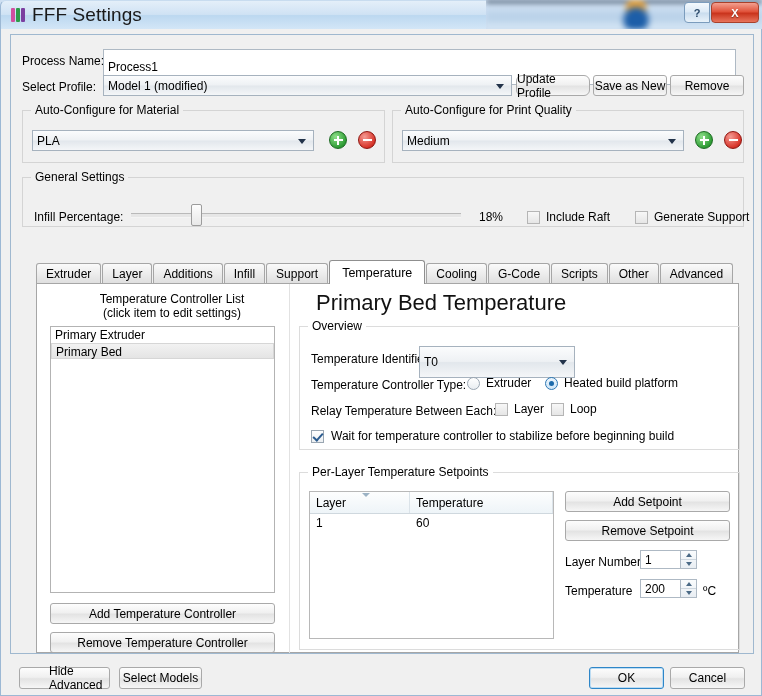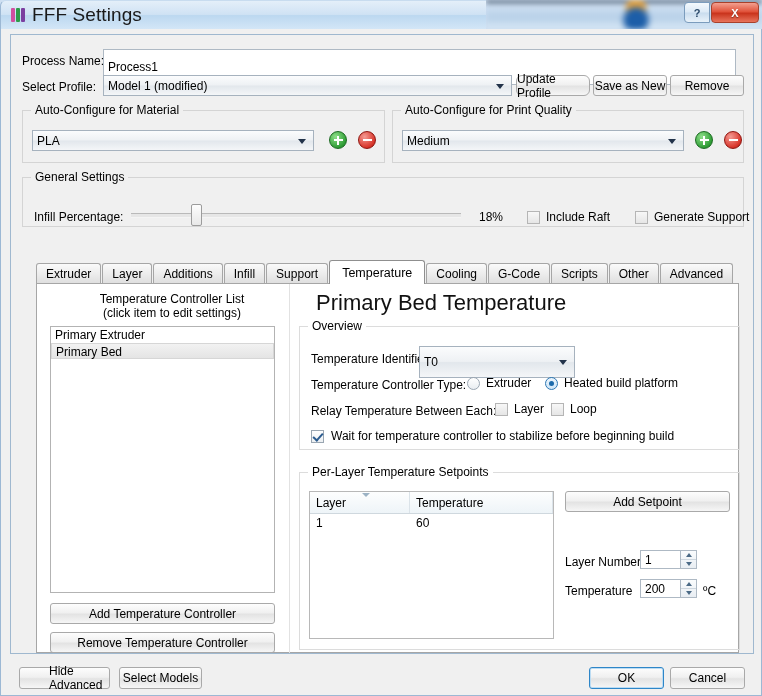--- a/index.html
+++ b/index.html
@@ -359,20 +359,21 @@
             </div>
           <div id="tbl-body">
               <div class="trow">
                 <div class="td" style="width: 100px;">1</div>
                 <div class="td" style="width: 143px;">60</div>
               </div>
             </div>
         </div>
 
         <div class="btn" style="position:absolute;left:528px;top:207px;width:165px;height:21px;">Add Setpoint</div>
+        <div class="btn" style="position:absolute;left:528px;top:236px;width:165px;height:21px;">Remove Setpoint</div>
 
         <div class="lbl" style="position:absolute;left:528px;top:271px;">Layer Number</div>
         <div class="spin" style="position:absolute;left:603px;top:266px;">
           <div class="sval">1</div>
           <div class="sbtns">
             <div>
                 <span class="up"></span>
               </div>
             <div>
                 <span class="dn"></span>

